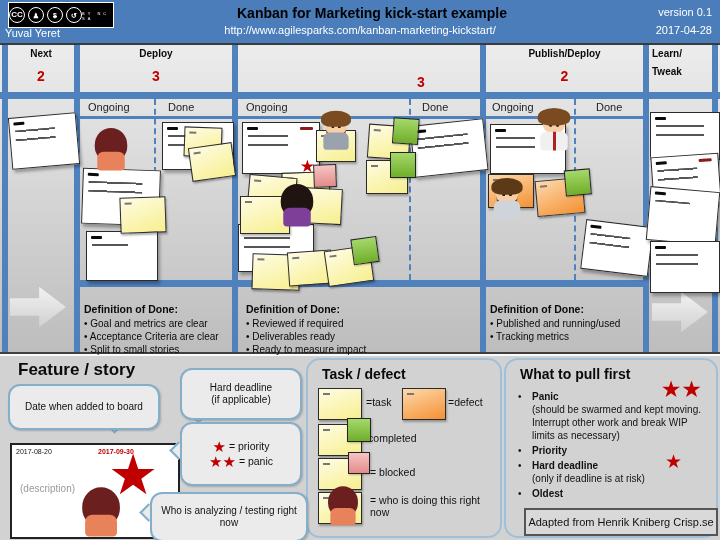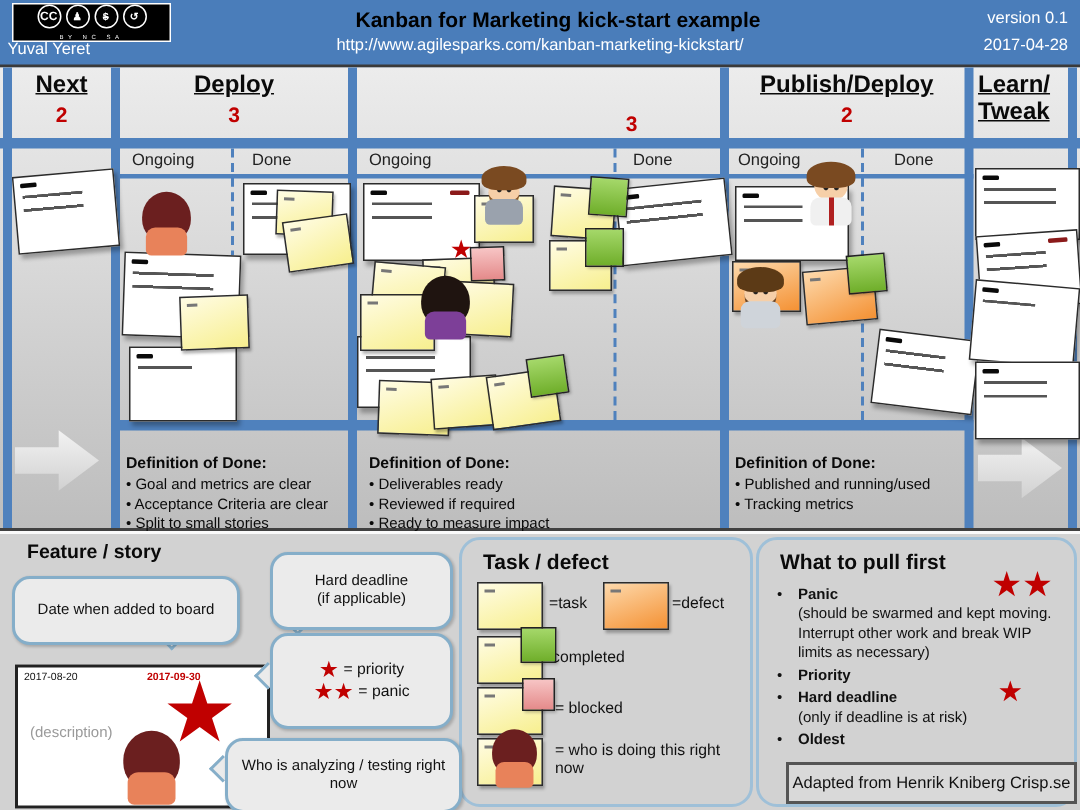--- a/index.html
+++ b/index.html
@@ -6,36 +6,36 @@
   .page{position:relative;width:720px;height:540px;background:#fafafa;overflow:hidden;
         font-family:"Liberation Sans",sans-serif;color:#111;}
   
   .header{position:absolute;left:0;top:0;width:720px;height:43px;background:#4a7dba;border-bottom:2px solid #3a3a3a;}
   .h-title{position:absolute;left:12px;top:5px;width:720px;text-align:center;color:#000000;font-weight:bold;font-size:14px;}
   .h-url{position:absolute;left:0;top:24px;width:720px;text-align:center;color:#fff;font-size:11px;}
   .h-version{position:absolute;right:8px;top:6px;color:#fff;font-size:11px;text-align:right;}
   .h-date{position:absolute;right:8px;top:24px;color:#fff;font-size:11px;text-align:right;}
   .h-author{position:absolute;left:5px;top:27px;color:#fff;font-size:11px;}
   .cclogo{position:absolute;left:8px;top:2px;width:104px;height:24px;background:#000;border:1px solid #fff;
-          display:flex;flex-direction:column;align-items:center;justify-content:space-between;}
+          display:flex;flex-direction:row;align-items:center;justify-content:space-between;}
   .ccrow{display:flex;gap:3px;align-items:center;}
   .cc-circle{width:14px;height:14px;border:1.5px solid #fff;border-radius:50%;color:#fff;font-size:7px;
              display:flex;align-items:center;justify-content:center;font-weight:bold;line-height:1;}
   .cc-big{font-size:8px;}
   .cc-nc{text-decoration:line-through;}
   .cctags{color:#fff;font-size:4px;letter-spacing:3px;margin-top:1px;}
   
   .board{position:absolute;left:0;top:45px;width:720px;height:307px;
          background:linear-gradient(180deg,#ececec 0%,#dcdcdc 35%,#bdbdbd 100%);border-bottom:2px solid #404040;}
   .vbar{position:absolute;top:0;width:6px;height:307px;background:#4f81bd;z-index:2;}
   .hbar{position:absolute;left:0;top:47px;width:720px;height:7px;background:#4f81bd;z-index:2;}
   .hbar2{position:absolute;left:74px;top:235px;width:575px;height:7px;background:#4f81bd;z-index:2;}
   .hline{position:absolute;left:74px;top:71px;width:575px;height:3px;background:#4f81bd;z-index:2;}
   .dashv{position:absolute;top:54px;height:181px;width:0;border-left:2px dashed #4f81bd;z-index:1;}
-  .colname{position:absolute;top:3px;font-size:16px;font-weight:bold;text-align:center;color:#0a0a0a;text-decoration:underline;}
+  .colname{position:absolute;top:3px;font-size:10px;font-weight:bold;text-align:center;color:#0a0a0a;}
   .wip{position:absolute;font-size:14px;font-weight:bold;color:#c00000;text-align:center;}
   .lane{position:absolute;top:56px;font-size:11px;color:#222;}
   .dod{position:absolute;top:258px;font-size:10px;line-height:1.32;color:#0a0a0a;z-index:3;}
   .dod .t{font-weight:bold;font-size:10.5px;}
   .dod .i::before{content:"• ";}
   .flow-arrow{position:absolute;background:linear-gradient(180deg,#f4f4f4,#cfcfcf);
      clip-path:polygon(0 30%,52% 30%,52% 4%,100% 50%,52% 96%,52% 70%,0 70%);
      filter:drop-shadow(1px 2px 1px rgba(0,0,0,.3));z-index:3;}
   
   .card{position:absolute;background:#fff;border:1.5px solid #2b2b2b;box-shadow:2px 3px 3px rgba(0,0,0,.3);
@@ -61,21 +61,21 @@
   .avatar::before{content:"";position:absolute;left:-4px;top:-4px;width:26px;height:14px;background:var(--hair);
       border-radius:50% 50% 35% 35%;z-index:-1;}
   .avatar.woman::before{height:27px;border-radius:50% 50% 45% 45%;}
   .avatar::after{content:"";position:absolute;left:-2px;top:15px;width:22px;height:15px;background:var(--body);
       border-radius:5px 5px 3px 3px;z-index:-1;}
   .avatar.beard{border-bottom:5px solid var(--beard,#7a4a21);}
   .avatar.tie::after{background:linear-gradient(90deg,var(--body) 0 45%,#b02020 45% 58%,var(--body) 58% 100%);}
   
   .legendstrip{position:absolute;left:0;top:356px;width:720px;height:184px;background:#d2d2d2;}
   .lbox{position:absolute;border:2px solid #9fc0d8;border-radius:14px;}
-  .ltitle{font-size:13px;font-weight:bold;color:#0a0a0a;}
+  .ltitle{font-size:17px;font-weight:bold;color:#0a0a0a;}
   .bubble{position:absolute;background:#ebebeb;border:2px solid #85aec9;border-radius:12px;font-size:10px;
       text-align:center;display:flex;flex-direction:column;justify-content:center;padding:3px;z-index:7;
       box-shadow:1px 1px 2px rgba(0,0,0,.2);line-height:1.25;}
   .tail{position:absolute;width:11px;height:11px;background:#ebebeb;transform:rotate(45deg);z-index:6;}
   .tail.b{border-right:2px solid #85aec9;border-bottom:2px solid #85aec9;}
   .tail.l{border-left:2px solid #85aec9;border-bottom:2px solid #85aec9;}
   .fcard{position:absolute;background:#fff;border:2px solid #222;z-index:5;}
   .fdate{position:absolute;left:4px;top:3px;font-size:7px;color:#111;}
   .fdead{position:absolute;left:86px;top:3px;font-size:7px;font-weight:bold;color:#c00000;}
   .fdesc{position:absolute;left:8px;top:38px;font-size:10px;color:#9a9a9a;}
@@ -147,22 +147,22 @@
     <div class="lane" style="left:596px">Done</div>
 
     <div class="dod" style="left:84px;width:146px">
       <div class="t">Definition of Done:</div>
       <div class="i">Goal and metrics are clear</div>
       <div class="i">Acceptance Criteria are clear</div>
       <div class="i">Split to small stories</div>
     </div>
     <div class="dod" style="left:246px;width:226px">
       <div class="t">Definition of Done:</div>
+      <div class="i">Reviewed if required</div>
       <div class="i">Deliverables ready</div>
-      <div class="i">Reviewed if required</div>
       <div class="i">Ready to measure impact</div>
     </div>
     <div class="dod" style="left:490px;width:152px">
       <div class="t">Definition of Done:</div>
       <div class="i">Published and running/used</div>
       <div class="i">Tracking metrics</div>
     </div>
 
     <div class="flow-arrow" style="left:10px;top:240px;width:56px;height:44px"></div>
     <div class="flow-arrow" style="left:652px;top:245px;width:56px;height:44px"></div>

